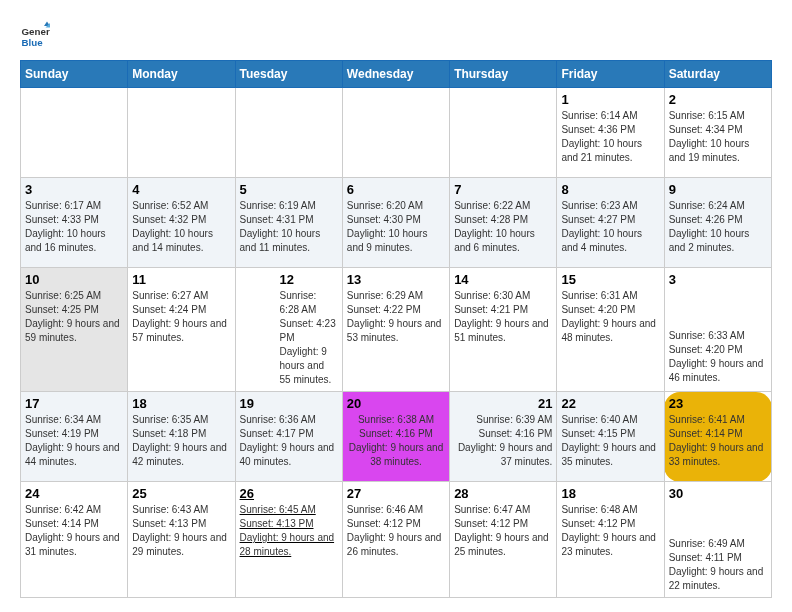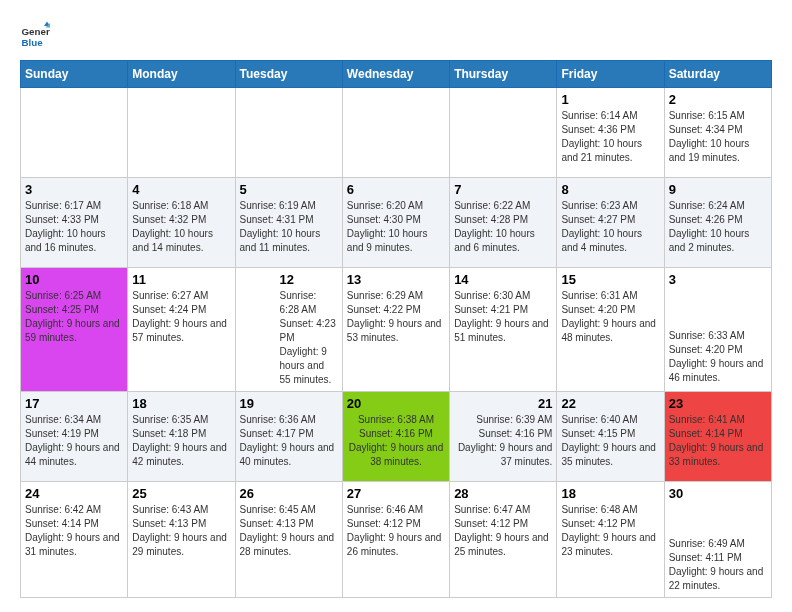--- a/index.html
+++ b/index.html
@@ -137,21 +137,21 @@
       </tr>
       <tr>
         <td style="background: rgb(240, 244, 248);">
           <span class="day-number">3</span>
           <div class="day-info" style="white-space: pre-line;">Sunrise: 6:17 AM
 Sunset: 4:33 PM
 Daylight: 10 hours and 16 minutes.</div>
         </td>
         <td style="background: rgb(240, 244, 248);">
           <span class="day-number">4</span>
-          <div class="day-info" style="white-space: pre-line;">Sunrise: 6:18 AM
+          <div class="day-info" style="white-space: pre-line;">Sunrise: 6:52 AM
 Sunset: 4:32 PM
 Daylight: 10 hours and 14 minutes.</div>
         </td>
         <td style="background: rgb(240, 244, 248);">
           <span class="day-number">5</span>
           <div class="day-info" style="white-space: pre-line;">Sunrise: 6:19 AM
 Sunset: 4:31 PM
 Daylight: 10 hours and 11 minutes.</div>
         </td>
         <td style="background: rgb(240, 244, 248);">
@@ -173,21 +173,21 @@
 Daylight: 10 hours and 4 minutes.</div>
         </td>
         <td style="background: rgb(240, 244, 248);">
           <span class="day-number">9</span>
           <div class="day-info" style="white-space: pre-line;">Sunrise: 6:24 AM
 Sunset: 4:26 PM
 Daylight: 10 hours and 2 minutes.</div>
         </td>
       </tr>
       <tr>
-        <td style="background: #d946ef;">
+        <td style="background: #e5e5e5;">
           <span class="day-number">10</span>
           <div class="day-info" style="white-space: pre-line;">Sunrise: 6:25 AM
 Sunset: 4:25 PM
 Daylight: 9 hours and 59 minutes.</div>
         </td>
         <td style="background: rgb(255, 255, 255);">
           <span class="day-number">11</span>
           <div class="day-info" style="white-space: pre-line;">Sunrise: 6:27 AM
 Sunset: 4:24 PM
 Daylight: 9 hours and 57 minutes.</div>
@@ -235,59 +235,59 @@
           <div class="day-info" style="white-space: pre-line;">Sunrise: 6:35 AM
 Sunset: 4:18 PM
 Daylight: 9 hours and 42 minutes.</div>
         </td>
         <td style="background: rgb(240, 244, 248);">
           <span class="day-number">19</span>
           <div class="day-info" style="white-space: pre-line;">Sunrise: 6:36 AM
 Sunset: 4:17 PM
 Daylight: 9 hours and 40 minutes.</div>
         </td>
-        <td style="background: #84cc16;">
+        <td style="background: #d946ef;">
           <span class="day-number">20</span>
           <div class="day-info" style="white-space: pre-line; text-align: center;">Sunrise: 6:38 AM
 Sunset: 4:16 PM
 Daylight: 9 hours and 38 minutes.</div>
         </td>
         <td style="background: rgb(240, 244, 248); text-align: right;">
           <span class="day-number">21</span>
           <div class="day-info" style="white-space: pre-line;">Sunrise: 6:39 AM
 Sunset: 4:16 PM
 Daylight: 9 hours and 37 minutes.</div>
         </td>
         <td style="background: rgb(240, 244, 248);">
           <span class="day-number">22</span>
           <div class="day-info" style="white-space: pre-line;">Sunrise: 6:40 AM
 Sunset: 4:15 PM
 Daylight: 9 hours and 35 minutes.</div>
         </td>
-        <td style="background: #ef4444;">
+        <td style="background: #eab308; border-radius: 16px;">
           <span class="day-number">23</span>
           <div class="day-info" style="white-space: pre-line;">Sunrise: 6:41 AM
 Sunset: 4:14 PM
 Daylight: 9 hours and 33 minutes.</div>
         </td>
       </tr>
       <tr>
         <td style="background: rgb(255, 255, 255);">
           <span class="day-number">24</span>
           <div class="day-info" style="white-space: pre-line;">Sunrise: 6:42 AM
 Sunset: 4:14 PM
 Daylight: 9 hours and 31 minutes.</div>
         </td>
         <td style="background: rgb(255, 255, 255);">
           <span class="day-number">25</span>
           <div class="day-info" style="white-space: pre-line;">Sunrise: 6:43 AM
 Sunset: 4:13 PM
 Daylight: 9 hours and 29 minutes.</div>
         </td>
-        <td style="background: rgb(255, 255, 255);">
+        <td style="background: rgb(255, 255, 255); text-decoration: underline;">
           <span class="day-number">26</span>
           <div class="day-info" style="white-space: pre-line;">Sunrise: 6:45 AM
 Sunset: 4:13 PM
 Daylight: 9 hours and 28 minutes.</div>
         </td>
         <td style="background: rgb(255, 255, 255);">
           <span class="day-number">27</span>
           <div class="day-info" style="white-space: pre-line;">Sunrise: 6:46 AM
 Sunset: 4:12 PM
 Daylight: 9 hours and 26 minutes.</div>

